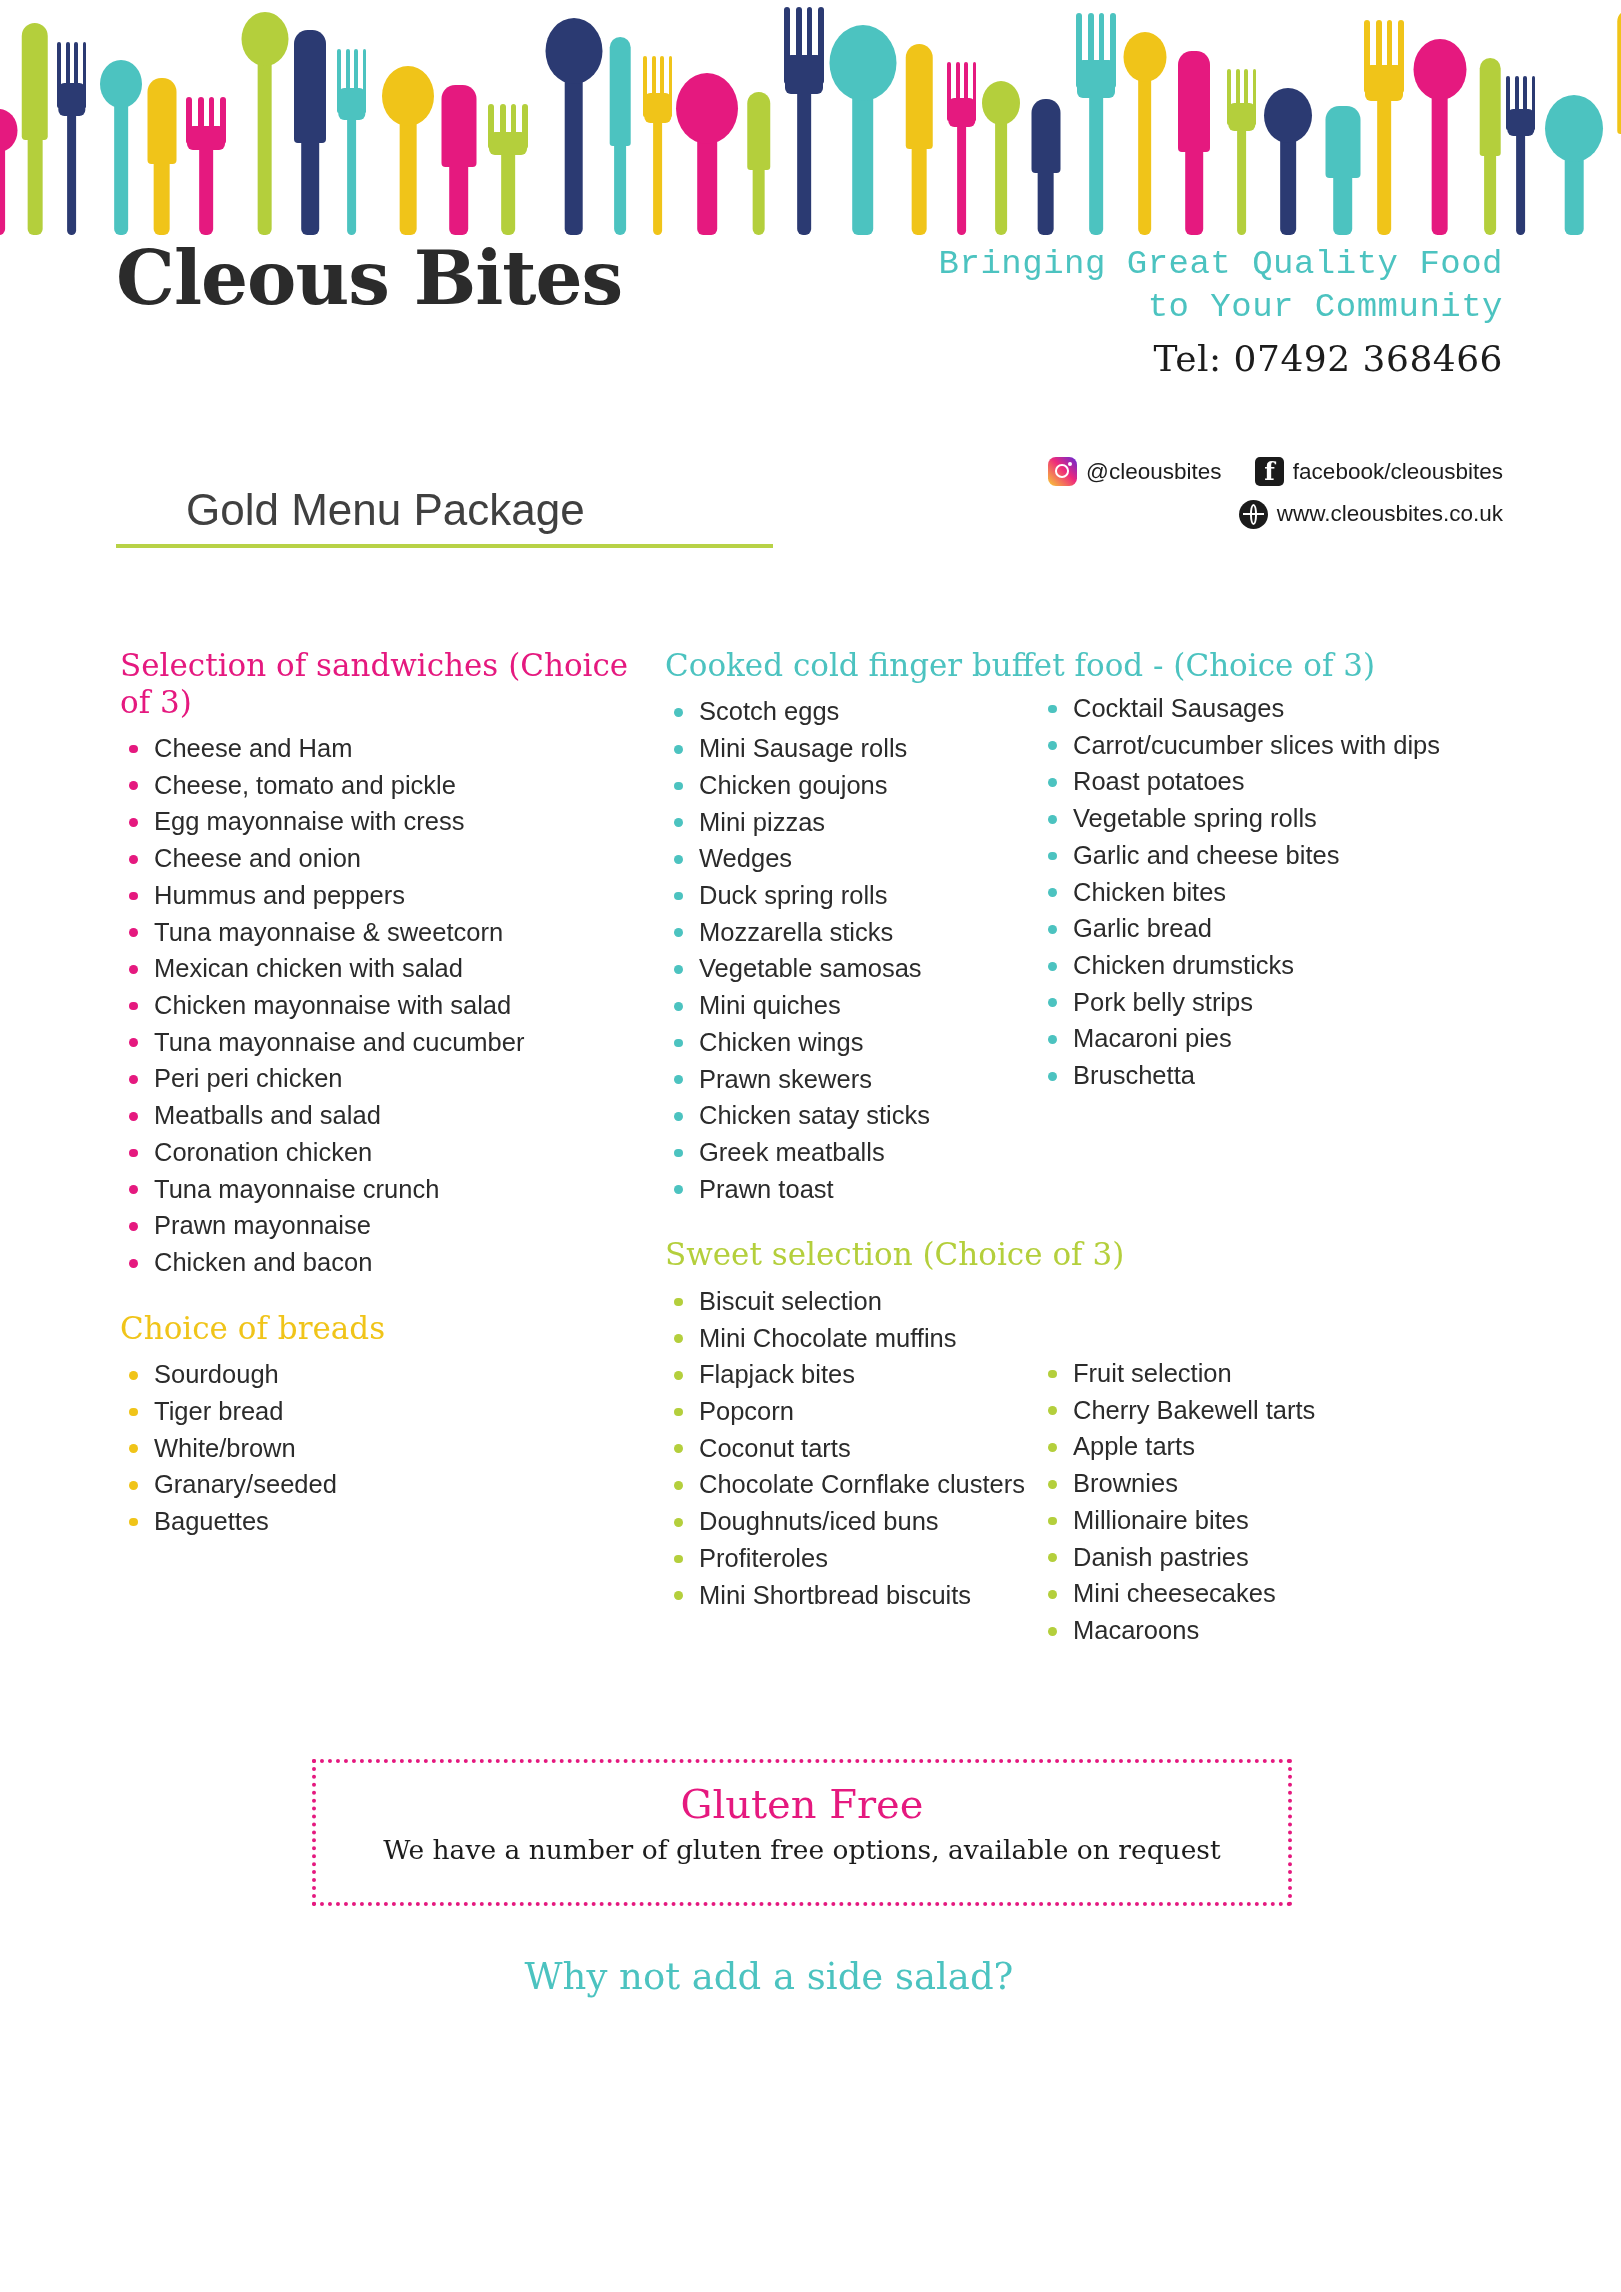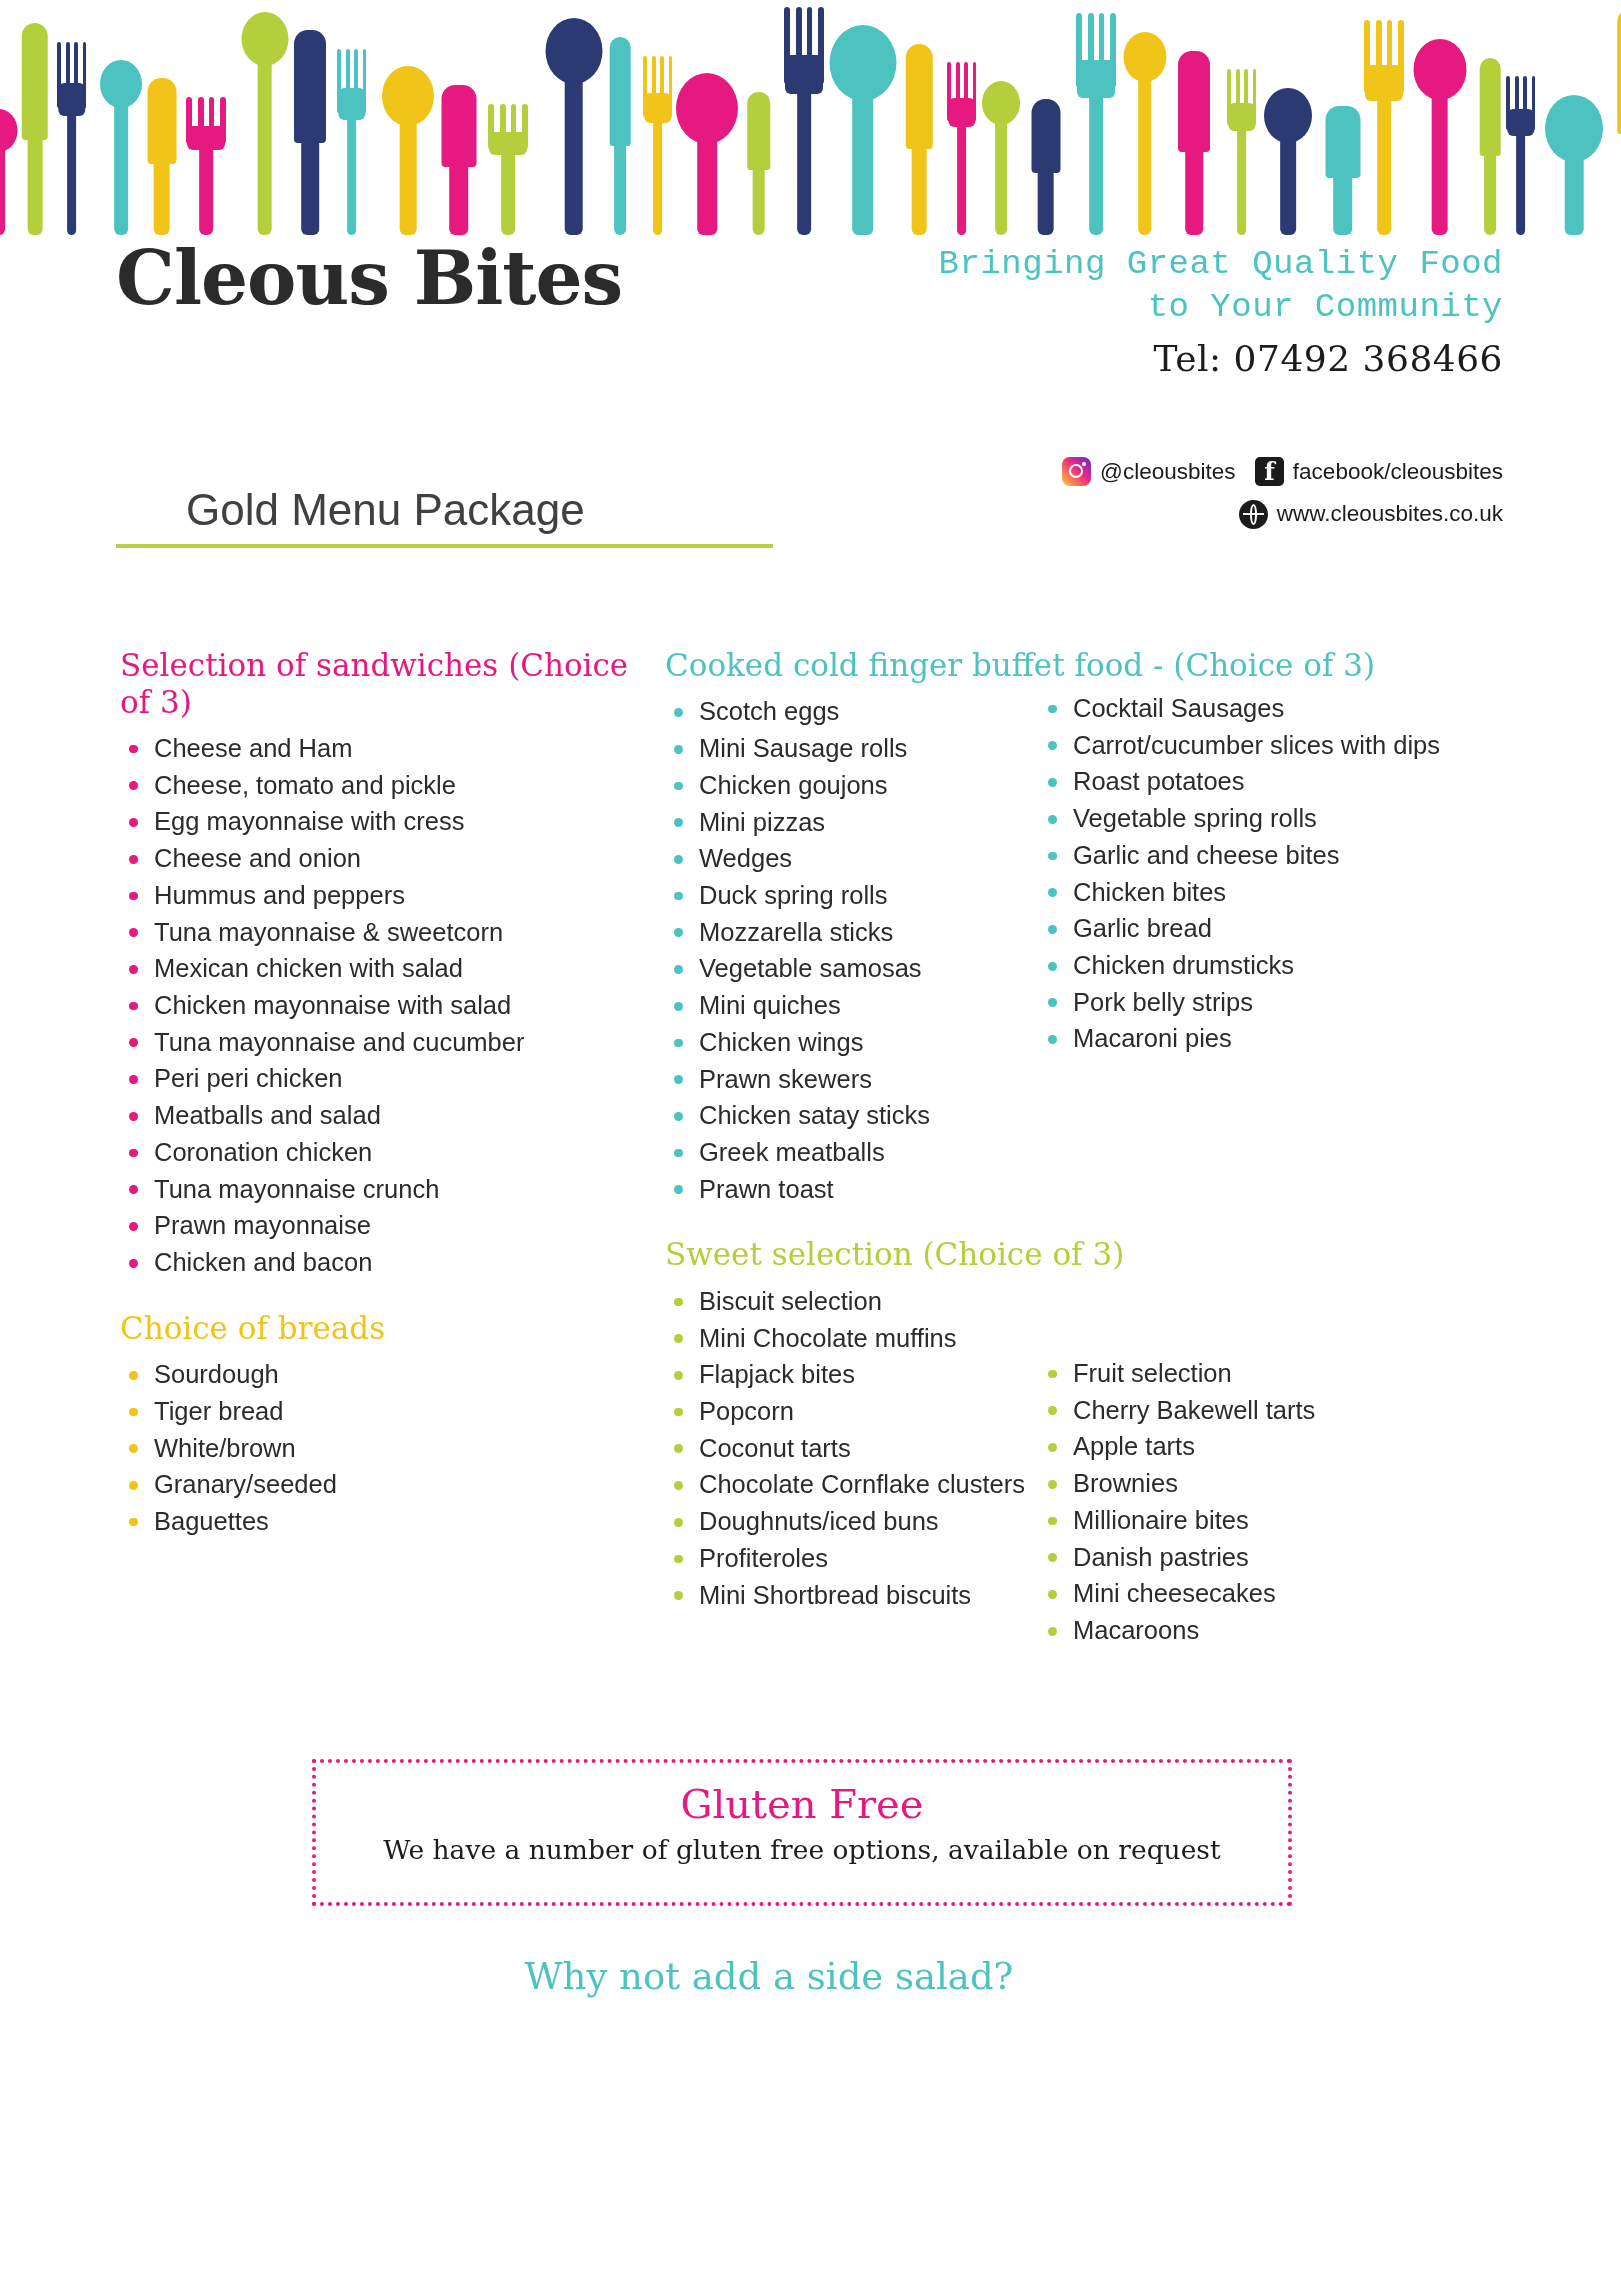--- a/index.html
+++ b/index.html
@@ -111,21 +111,21 @@
     right: 118px; top: 232px;
     width: 549px;
     text-align: right;
     font-size: 22.5px;
     color: #1c1c1c;
   }
   .social-row {
     display: flex;
     align-items: flex-start;
     justify-content: flex-end;
-    gap: 2px;
+    gap: 16px;
     margin-bottom: 13.7px;
   }
   .social-item { display: flex; align-items: center; gap: 8.8px; }
   .ig-icon {
     width: 29px; height: 29px; border-radius: 7.8px;
     background: linear-gradient(45deg,#f9ce34,#ee2a7b 55%,#6228d7);
     position: relative; flex: none;
   }
   .ig-icon::before {
     content: ""; position: absolute; left: 6.9px; top: 6.9px;
@@ -514,20 +514,21 @@
         <li>Cocktail Sausages</li>
         <li>Carrot/cucumber slices with dips</li>
         <li>Roast potatoes</li>
         <li>Vegetable spring rolls</li>
         <li>Garlic and cheese bites</li>
         <li>Chicken bites</li>
         <li>Garlic bread</li>
         <li>Chicken drumsticks</li>
         <li>Pork belly strips</li>
         <li>Macaroni pies</li>
+        <li>Bruschetta</li>
       </ul>
   </div>
 
   <div class="col col-right" style="top:708px;">
     <ul class="items lime-b">
         <li>Fruit selection</li>
         <li>Cherry Bakewell tarts</li>
         <li>Apple tarts</li>
         <li>Brownies</li>
         <li>Millionaire bites</li>

